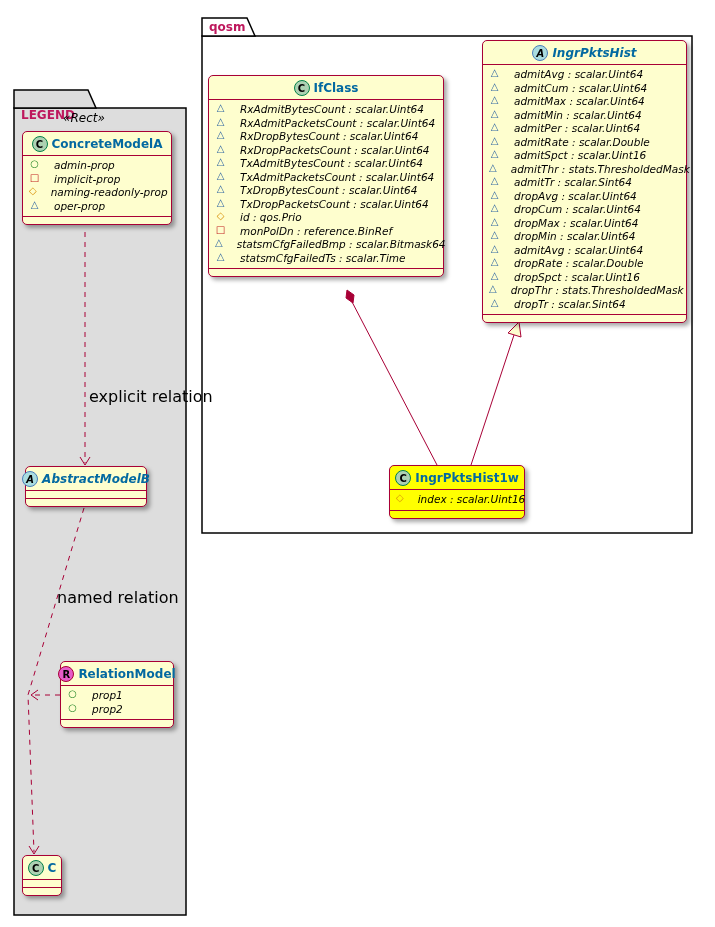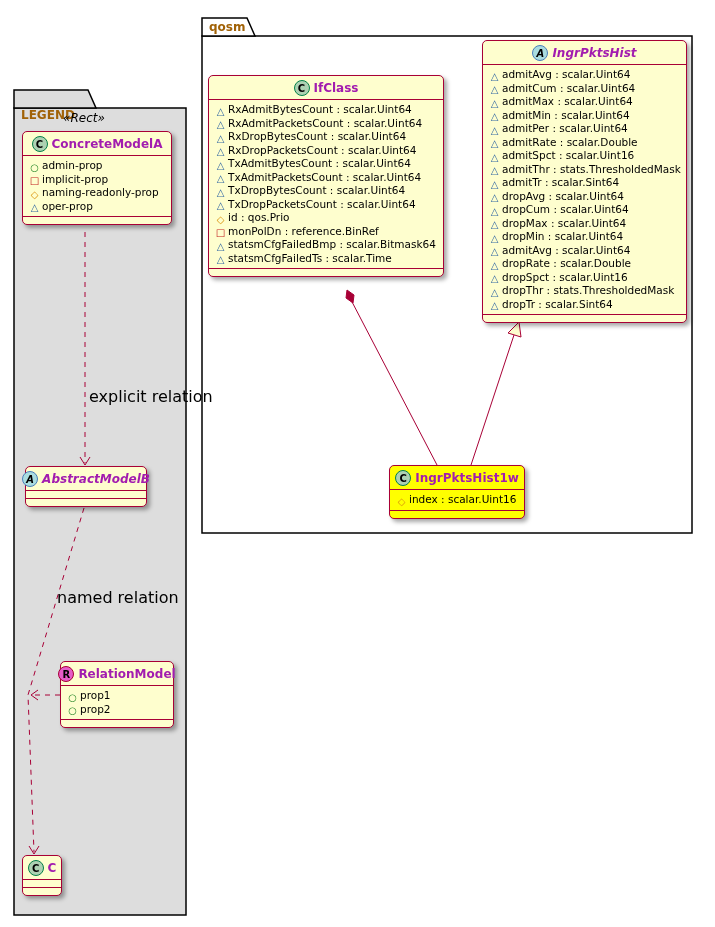--- a/index.html
+++ b/index.html
@@ -2,39 +2,39 @@
 <html><head>
 <meta charset="utf-8">
 <style>
   * { margin:0; padding:0; box-sizing:border-box; }
   html,body { background:#ffffff; }
   body { font-family:"DejaVu Sans", sans-serif; }
   .canvas { position:relative; width:715px; height:927px; overflow:hidden; }
 
   svg.layer { position:absolute; left:0; top:0; z-index:1; }
 
-  .pkg-title { position:absolute; z-index:2; font-size:12px; font-weight:bold; color:#a16207; }
+  .pkg-title { position:absolute; z-index:2; font-size:12px; font-weight:bold; color:#be185d; }
   .stereotype { position:absolute; z-index:2; font-size:12px; font-style:italic; text-align:center; color:#000; }
 
   .uml-class { position:absolute; z-index:3; background:#FEFECE; border:1px solid #A80036;
                border-radius:5px; box-shadow:3px 3px 4px rgba(0,0,0,0.35); }
   .uml-class.yellow { background:#FFFF00; }
   .cls-header { display:flex; align-items:center; justify-content:center; gap:4px;
                 padding:4px 5px 3px 5px; border-bottom:1px solid #A80036; }
-  .cls-name { font-weight:bold; font-size:12px; color:#a21caf; white-space:nowrap; }
+  .cls-name { font-weight:bold; font-size:12px; color:#0369a1; white-space:nowrap; }
   .cls-name.italic { font-style:italic; }
   .spot { width:16px; height:16px; border-radius:50%; display:flex; align-items:center;
           justify-content:center; font-size:10px; font-weight:bold; flex:0 0 16px; color:#000; }
   .spot-c { background:#ADD1B2; border:1px solid #038048; }
   .spot-a { background:#A9DCDF; border:1px solid #4A7EBB; font-style:italic; }
   .spot-r { background:#E65CC8; border:1px solid #A80036; }
 
   ul.attrs { list-style:none; padding:3px 5px 3px 6px; }
   .attr { line-height:13.5px; font-size:10.5px; white-space:nowrap; display:flex;
-          align-items:flex-end; gap:2px; color:#000; }
+          align-items:flex-start; gap:14px; color:#000;font-style:italic; }
   .ficon { width:11px; display:inline-block; font-size:10px; line-height:10px; text-align:center; }
   .ficon.triangle::before { content:"△"; color:#3A6EA5; }
   .ficon.circle::before   { content:"○"; color:#2E8B2E; }
   .ficon.square::before   { content:"□"; color:#C02020; }
   .ficon.diamond::before  { content:"◇"; color:#D9930D; }
 
   .gap { height:7px; }
   .empty-compartment { border-top:1px solid #A80036; height:8px; }
 
   .edge-label { position:absolute; z-index:4; font-size:16px; color:#000; white-space:nowrap;text-align:center; }

